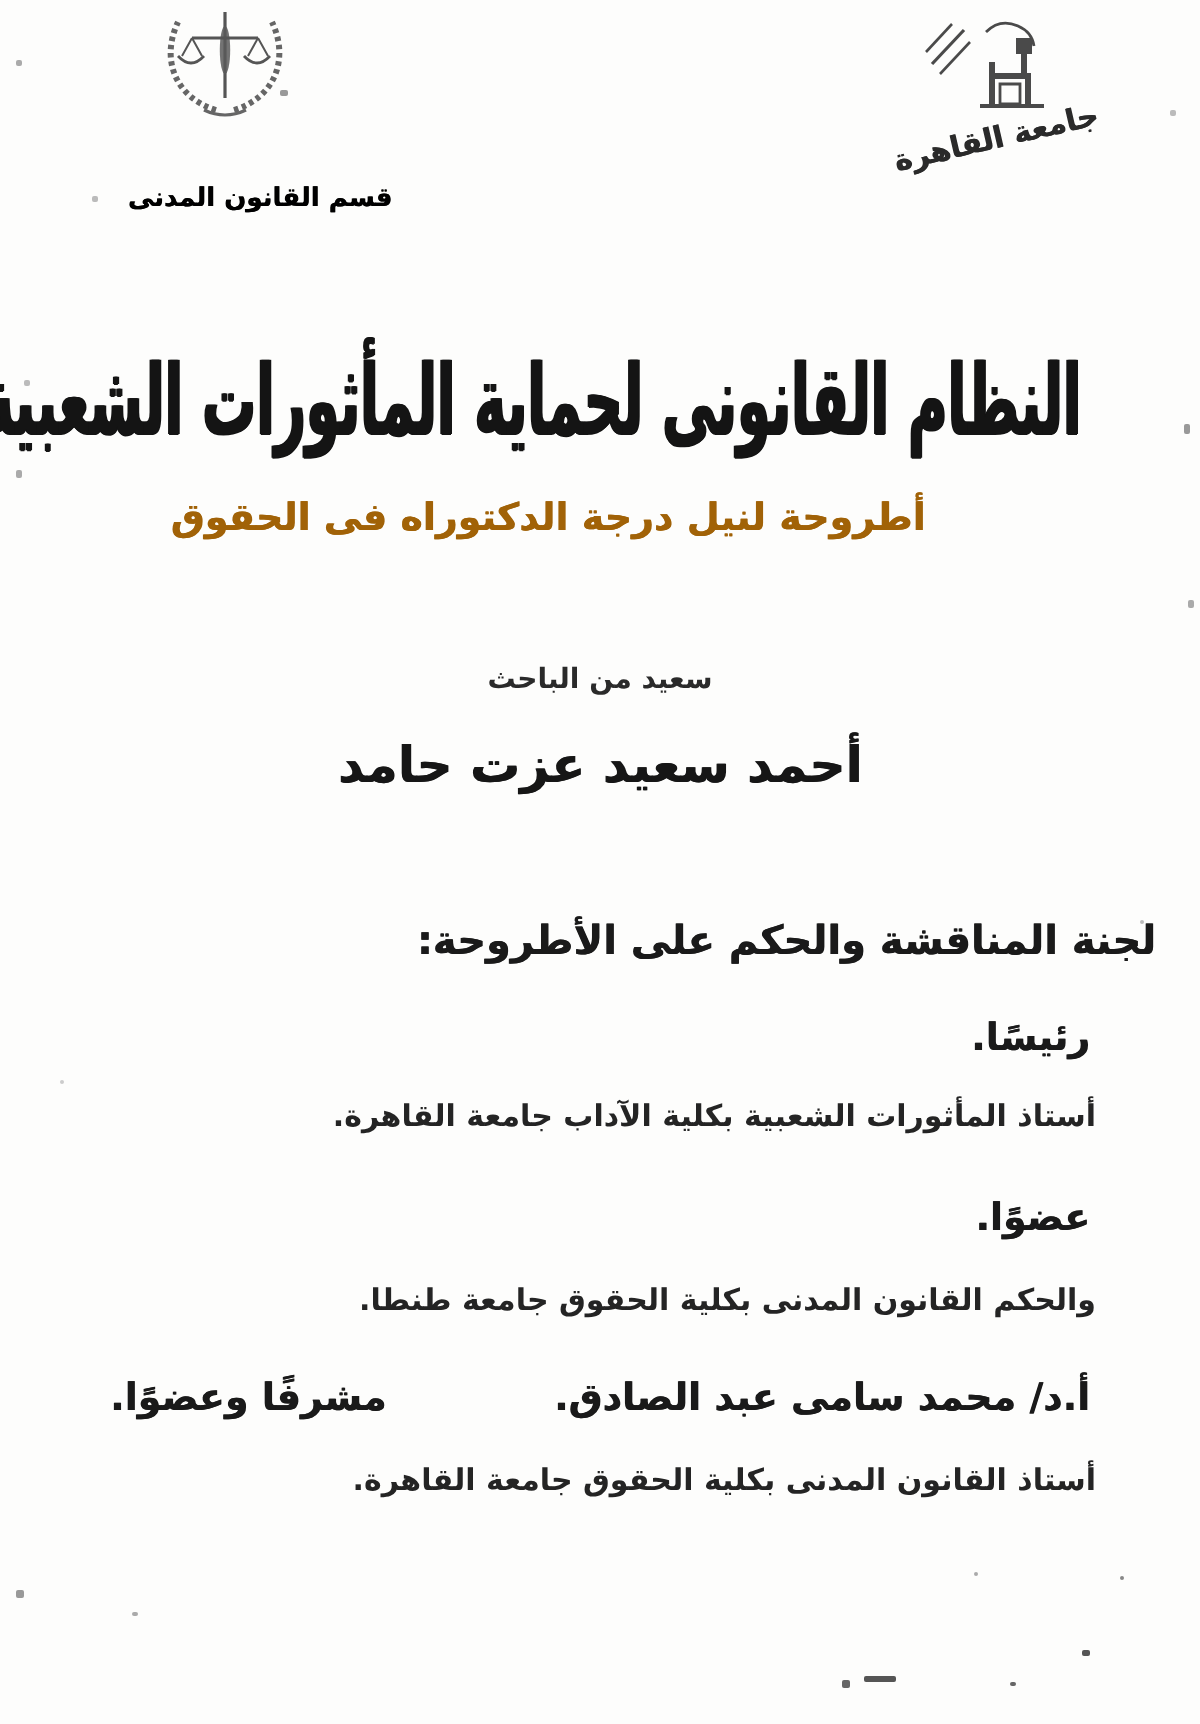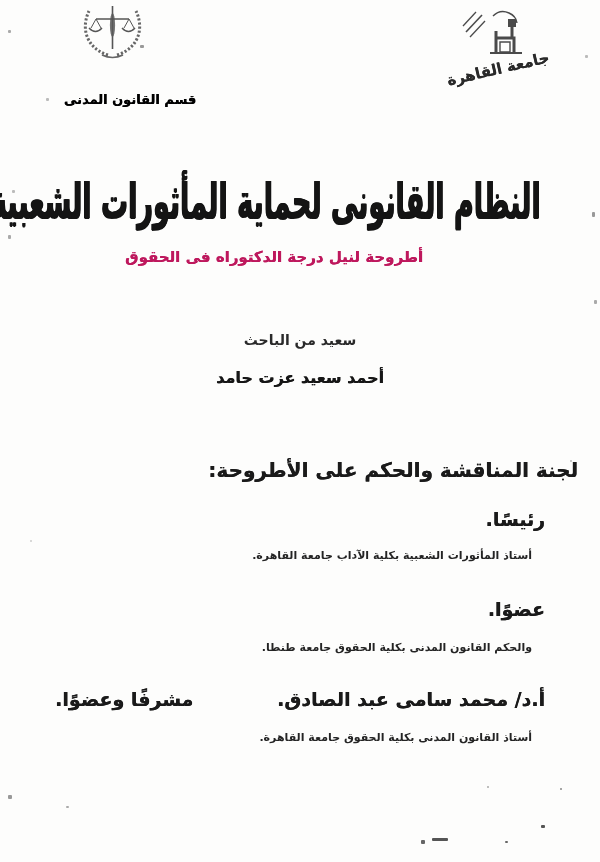--- a/index.html
+++ b/index.html
@@ -30,47 +30,47 @@
   .title-wrap{left:0;top:132px;width:532px;height:92px;
     display:flex;align-items:flex-end;justify-content:center;}
   .main-title{
     direction:rtl;white-space:nowrap;
     font-size:40px;font-weight:bold;color:#141414;
     transform:scaleY(1.22);
     text-shadow:0.8px 0 currentColor,-0.8px 0 currentColor,0 0.6px currentColor;
   }
   .subtitle{
     left:0;top:248px;width:548px;text-align:center;direction:rtl;
-    font-size:15px;font-weight:bold;color:#be185d;
+    font-size:19px;font-weight:bold;color:#a16207;
     text-shadow:0.3px 0 currentColor;
   }
   .presented-by{
     left:0;top:332px;width:600px;text-align:center;direction:rtl;
     font-size:14px;font-weight:bold;color:#2a2a2a;
   }
   .author-name{
     left:0;top:368px;width:600px;text-align:center;direction:rtl;
-    font-size:16px;font-weight:bold;color:#161616;
+    font-size:25px;font-weight:bold;color:#161616;
     text-shadow:0.4px 0 currentColor;
   }
   .committee-heading{
     right:22px;top:458px;direction:rtl;text-align:right;
     font-size:20px;font-weight:bold;color:#1a1a1a;
     text-shadow:0.3px 0 currentColor;
   }
   .member-row{
     left:55px;top:0;width:490px;direction:rtl;
     display:flex;justify-content:space-between;align-items:baseline;
     font-size:19px;font-weight:bold;color:#1a1a1a;
     text-shadow:0.3px 0 currentColor;white-space:nowrap;
   }
   .row1{top:508px;} .row2{top:598px;} .row3{top:688px;}
   .affiliation{
-    right:68px;top:0;width:500px;direction:rtl;text-align:right;
-    font-size:11px;font-weight:bold;color:#242424;white-space:nowrap;
+    right:52px;top:0;width:500px;direction:rtl;text-align:right;
+    font-size:15px;font-weight:bold;color:#242424;white-space:nowrap;
   }
   .aff1{top:549px;} .aff2{top:641px;} .aff3{top:731px;}
   .speck{position:absolute;border-radius:1px;}
   svg{display:block;}
 </style>
 </head>
 <body>
 
 <div class="abs emblem-left">
   <svg width="72" height="58" viewBox="0 0 72 58" fill="none">

